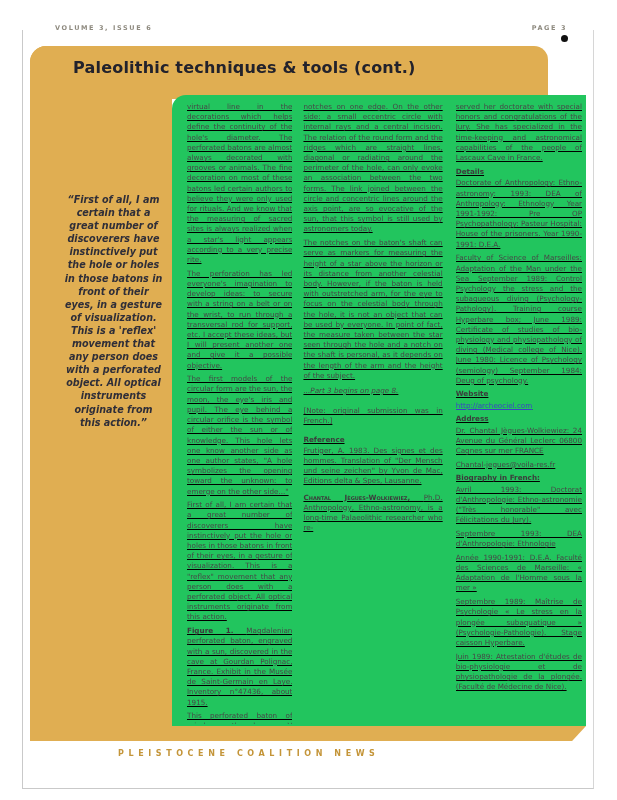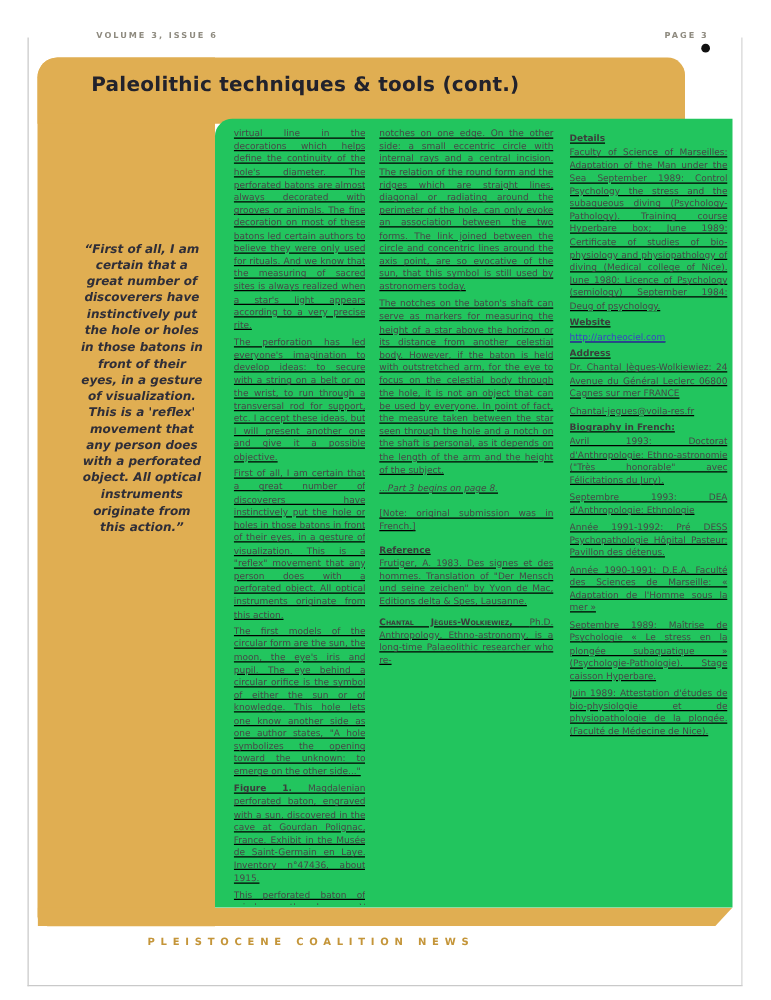--- a/index.html
+++ b/index.html
@@ -7,21 +7,21 @@
     width:617px;height:800px;position:relative;background:#ffffff;
     font-family:"DejaVu Sans", sans-serif;overflow:hidden;
   }
   .page-frame{
     position:absolute;left:22px;top:30px;width:570px;height:758px;
     border-left:1px solid #c9c9c9;border-right:1px solid #d6d6d6;border-bottom:1px solid #c9c9c9;
   }
   .meta-row{position:absolute;left:0;top:24px;width:617px;height:12px;}
   .meta{
     position:absolute;font-size:6.5px;font-weight:bold;letter-spacing:1.6px;
-    color:#8f8b80;white-space:nowrap;margin-left:22px;
+    color:#8f8b80;white-space:nowrap;
   }
   .meta.vol{left:55px;top:0;}
   .meta.pg{right:50px;top:0;}
   .gold{background:#e0ae52;position:absolute;}
   .gold-title{left:30px;top:46px;width:518px;height:53px;border-radius:16px 14px 0 0;}
   .gold-side{left:30px;top:46px;width:142px;height:695px;border-radius:16px 0 0 8px;}
   .gold-bottom{left:30px;top:726px;width:556px;height:15px;
     clip-path:polygon(0 0,100% 0,97.5% 100%,0 100%);}
   .page-title{
     position:absolute;left:73px;top:58px;font-size:16px;font-weight:bold;
@@ -70,45 +70,46 @@
 
 <div class="page-title">Paleolithic techniques &amp; tools (cont.)</div>
 <div class="corner-dot"></div>
 
 <div class="pull-quote">“First of all, I am certain that a great number of discoverers have instinctively put the hole or holes in those batons in front of their eyes, in a gesture of visualization. This is a 'reflex' movement that any person does with a perforated object. All optical instruments originate from this action.”</div>
 
 <div class="content-panel">
   <div class="col col-1">
       <p>virtual line in the decorations which helps define the continuity of the hole's diameter. The perforated batons are almost always decorated with grooves or animals. The fine decoration on most of these batons led certain authors to believe they were only used for rituals. And we know that the measuring of sacred sites is always realized when a star's light appears according to a very precise rite.</p>
       <p>The perforation has led everyone's imagination to develop ideas: to secure with a string on a belt or on the wrist, to run through a transversal rod for support, etc. I accept these ideas, but I will present another one and give it a possible objective.</p>
+      <p>The first models of the circular form are the sun, the moon, the eye's iris and pupil. The eye behind a circular orifice is the symbol of either the sun or of knowledge. This hole lets one know another side as one author states, "A hole symbolizes the opening toward the unknown: to emerge on the other side..."</p>
       <p>First of all, I am certain that a great number of discoverers have instinctively put the hole or holes in those batons in front of their eyes, in a gesture of visualization. This is a "reflex" movement that any person does with a perforated object. All optical instruments originate from this action.</p>
-      <p>The first models of the circular form are the sun, the moon, the eye's iris and pupil. The eye behind a circular orifice is the symbol of either the sun or of knowledge. This hole lets one know another side as one author states, "A hole symbolizes the opening toward the unknown: to emerge on the other side..."</p>
       <p><b class="lead">Figure 1. </b>Magdalenian perforated baton, engraved with a sun, discovered in the cave at Gourdan Polignac, France. Exhibit in the Musée de Saint-Germain en Laye. Inventory n°47436, about 1915.</p>
       <p>This perforated baton of reindeer antler shows a V incision. In the middle of one side is a large irregular circle with a central cupule and external rays and aligned</p>
     </div>
   <div class="col col-2">
       <p>notches on one edge. On the other side: a small eccentric circle with internal rays and a central incision. The relation of the round form and the ridges which are straight lines, diagonal or radiating around the perimeter of the hole, can only evoke an association between the two forms. The link joined between the circle and concentric lines around the axis point, are so evocative of the sun, that this symbol is still used by astronomers today.</p>
       <p>The notches on the baton's shaft can serve as markers for measuring the height of a star above the horizon or its distance from another celestial body. However, if the baton is held with outstretched arm, for the eye to focus on the celestial body through the hole, it is not an object that can be used by everyone. In point of fact, the measure taken between the star seen through the hole and a notch on the shaft is personal, as it depends on the length of the arm and the height of the subject.</p>
       <p class="italic" style="margin-top: 5px;">...Part 3 begins on page 8.</p>
       <p style="margin-top: 10px;">[Note: original submission was in French.]</p>
       <p class="heading" style="margin-top: 8px;">Reference</p>
       <p>Frutiger, A. 1983. Des signes et des hommes. Translation of "Der Mensch und seine zeichen" by Yvon de Mac, Editions delta &amp; Spes, Lausanne.</p>
       <p style="margin-top: 6px;"><b class="lead smallcaps">Chantal Jègues-Wolkiewiez, </b>Ph.D. Anthropology, Ethno-astronomy, is a long-time Palaeolithic researcher who re-</p>
     </div>
   <div class="col col-3">
+      <p>served her doctorate with special honors and congratulations of the Jury. She has specialized in the time-keeping and astronomical capabilities of the people of Lascaux Cave in France.</p>
       <p class="heading" style="margin-top: 4px;">Details</p>
+      <p>Doctorate of Anthropology: Ethno-astronomy: 1993: DEA of Anthropology: Ethnology Year 1991-1992: Pre OP Psychopathology: Pasteur Hospital: House of the prisoners. Year 1990-1991: D.E.A.</p>
       <p>Faculty of Science of Marseilles: Adaptation of the Man under the Sea September 1989: Control Psychology the stress and the subaqueous diving (Psychology-Pathology). Training course Hyperbare box; June 1989: Certificate of studies of bio-physiology and physiopathology of diving (Medical college of Nice). June 1980: Licence of Psychology (semiology) September 1984: Deug of psychology.</p>
       <p class="heading" style="margin-top: 3px;">Website</p>
       <p class="link">http://archeociel.com</p>
       <p class="heading" style="margin-top: 3px;">Address</p>
       <p>Dr. Chantal Jègues-Wolkiewiez: 24 Avenue du Général Leclerc 06800 Cagnes sur mer FRANCE</p>
       <p style="margin-top: 3px;">Chantal-jegues@voila-res.fr</p>
       <p class="heading" style="margin-top: 3px;">Biography in French:</p>
       <p>Avril 1993: Doctorat d'Anthropologie: Ethno-astronomie ("Très honorable" avec Félicitations du Jury).</p>
       <p style="margin-top: 3px;">Septembre 1993: DEA d'Anthropologie: Ethnologie</p>
-      <p style="margin-top: 3px;">Année 1991-1992: Pré DESS Psychopathologie Hôpital Pasteur: Pavillon des détenus.</p>
       <p style="margin-top: 3px;">Année 1990-1991: D.E.A. Faculté des Sciences de Marseille: « Adaptation de l'Homme sous la mer »</p>
       <p style="margin-top: 3px;">Septembre 1989: Maîtrise de Psychologie « Le stress en la plongée subaquatique » (Psychologie-Pathologie). Stage caisson Hyperbare.</p>
       <p style="margin-top: 3px;">Juin 1989: Attestation d'études de bio-physiologie et de physiopathologie de la plongée. (Faculté de Médecine de Nice).</p>
     </div>
 </div>
 
 <div class="footer-text">PLEISTOCENE COALITION NEWS</div>
 
 </body></html>

